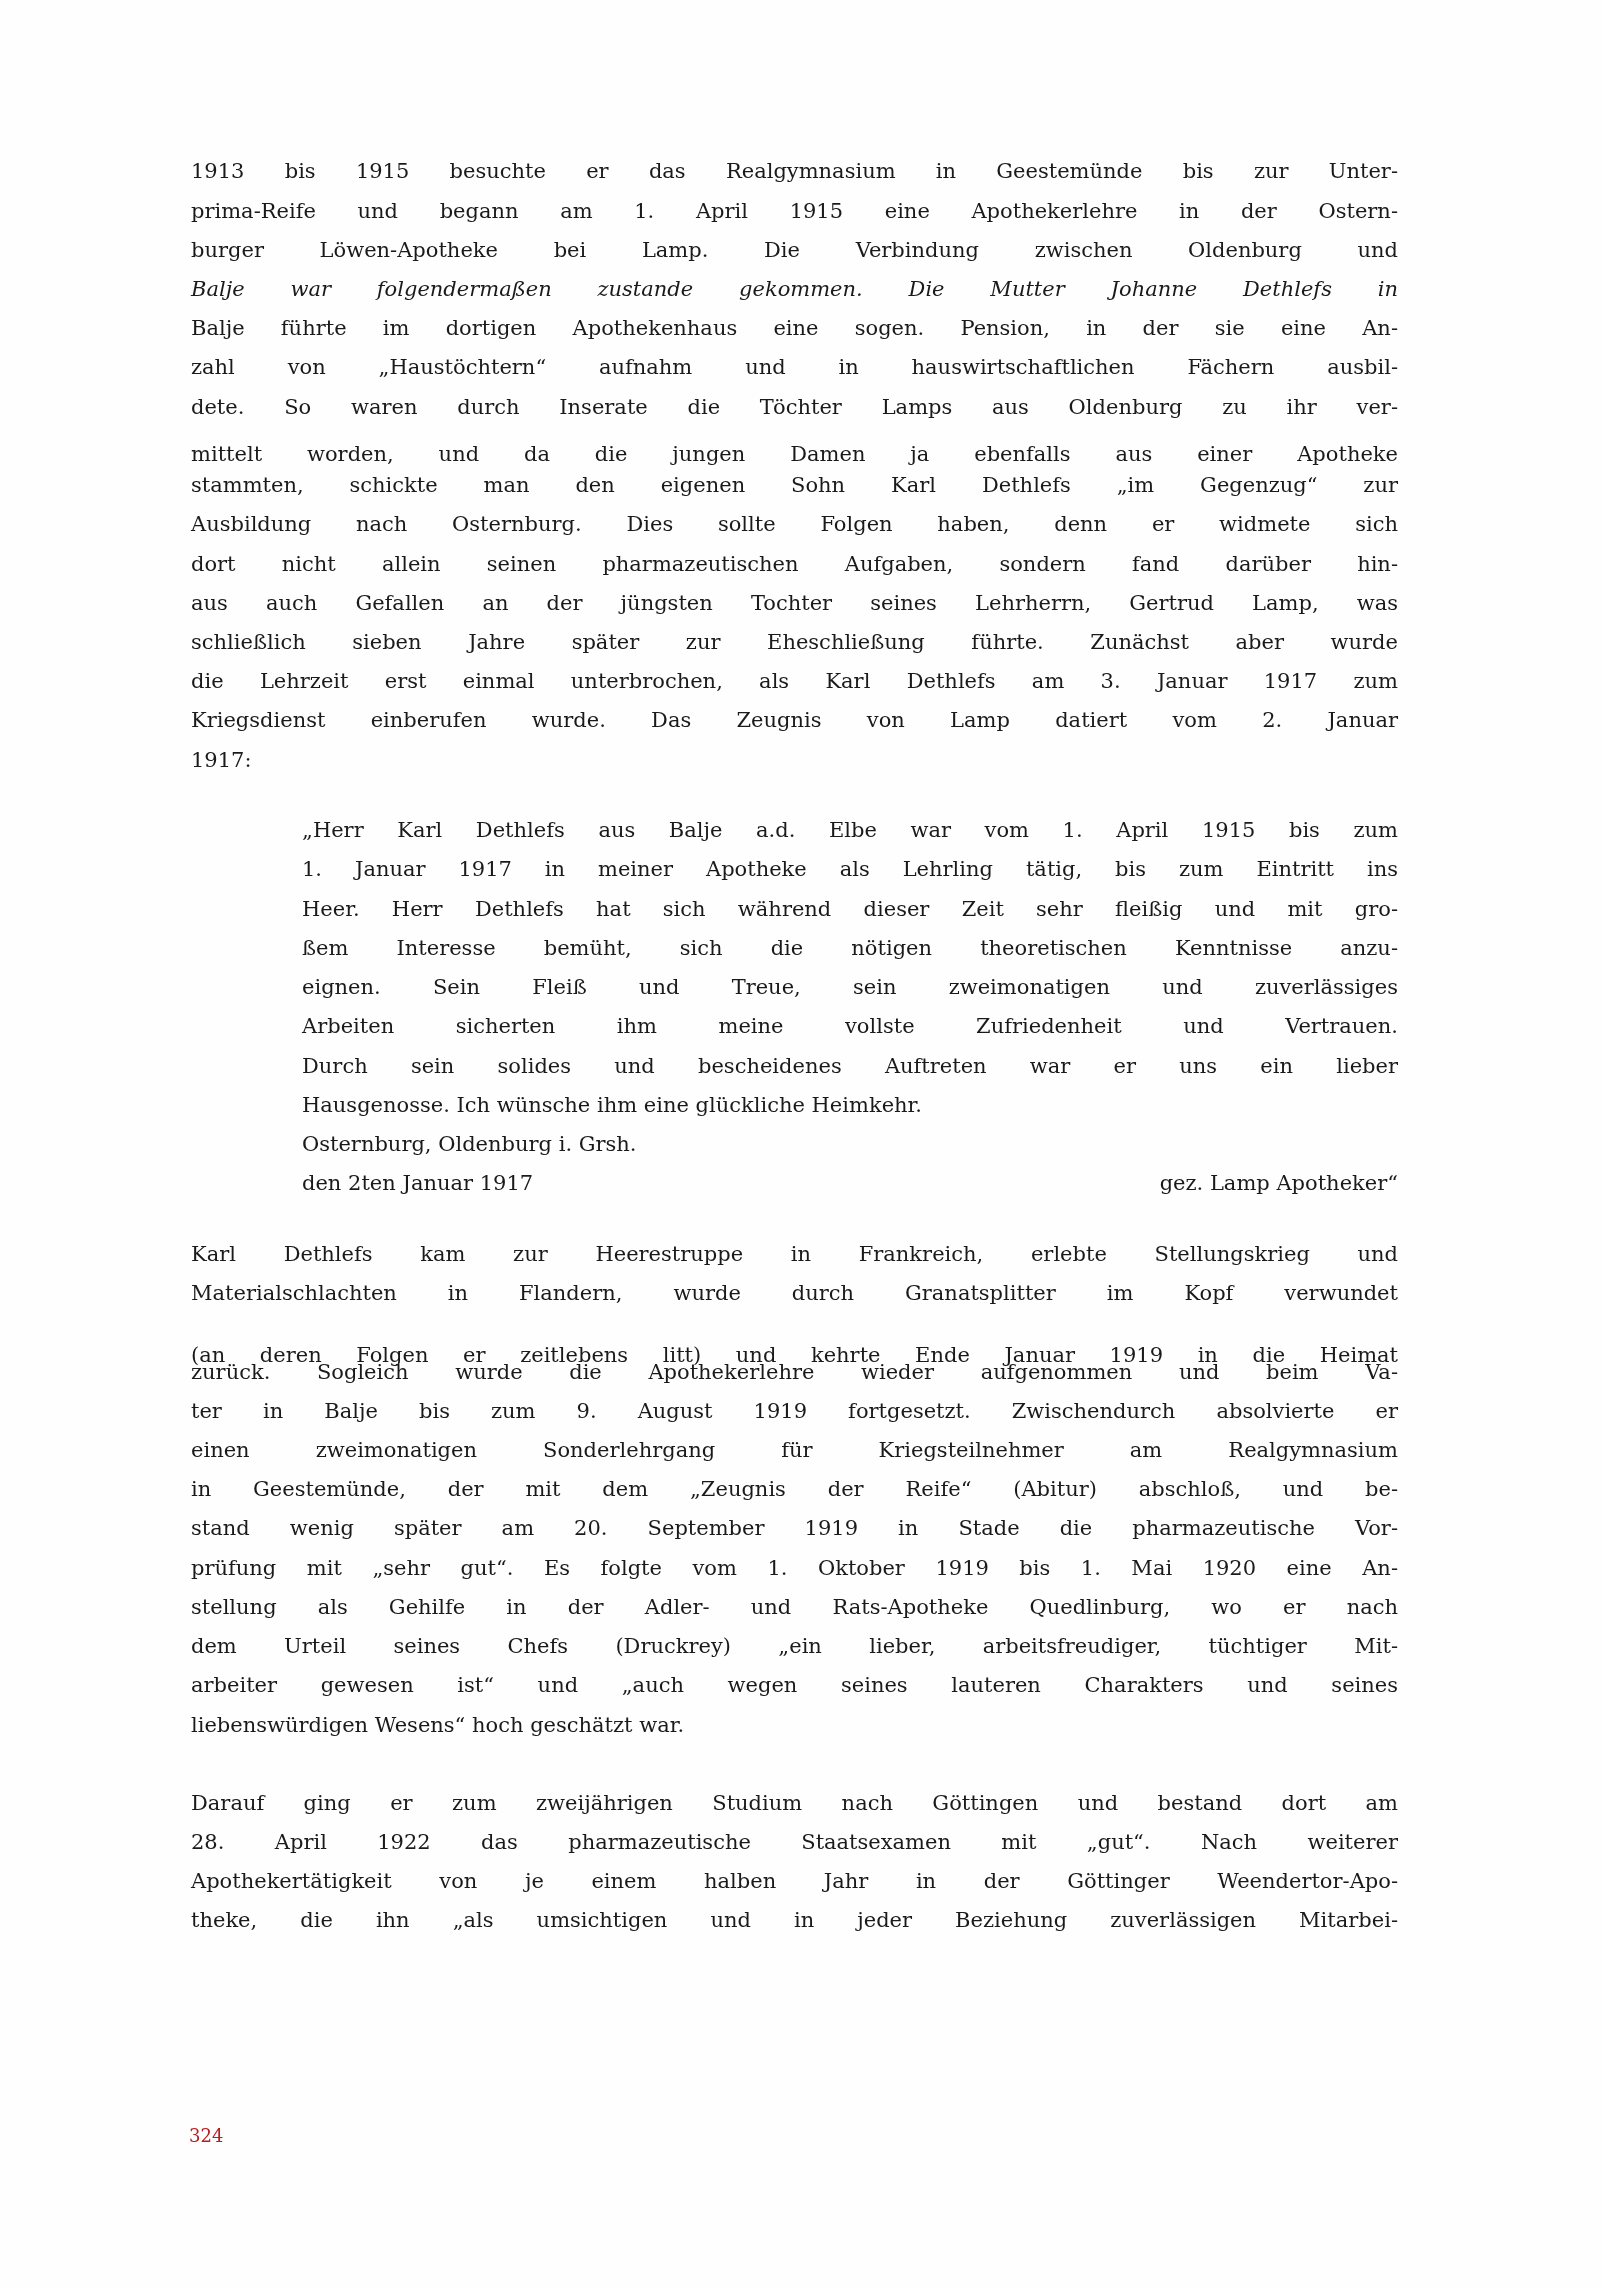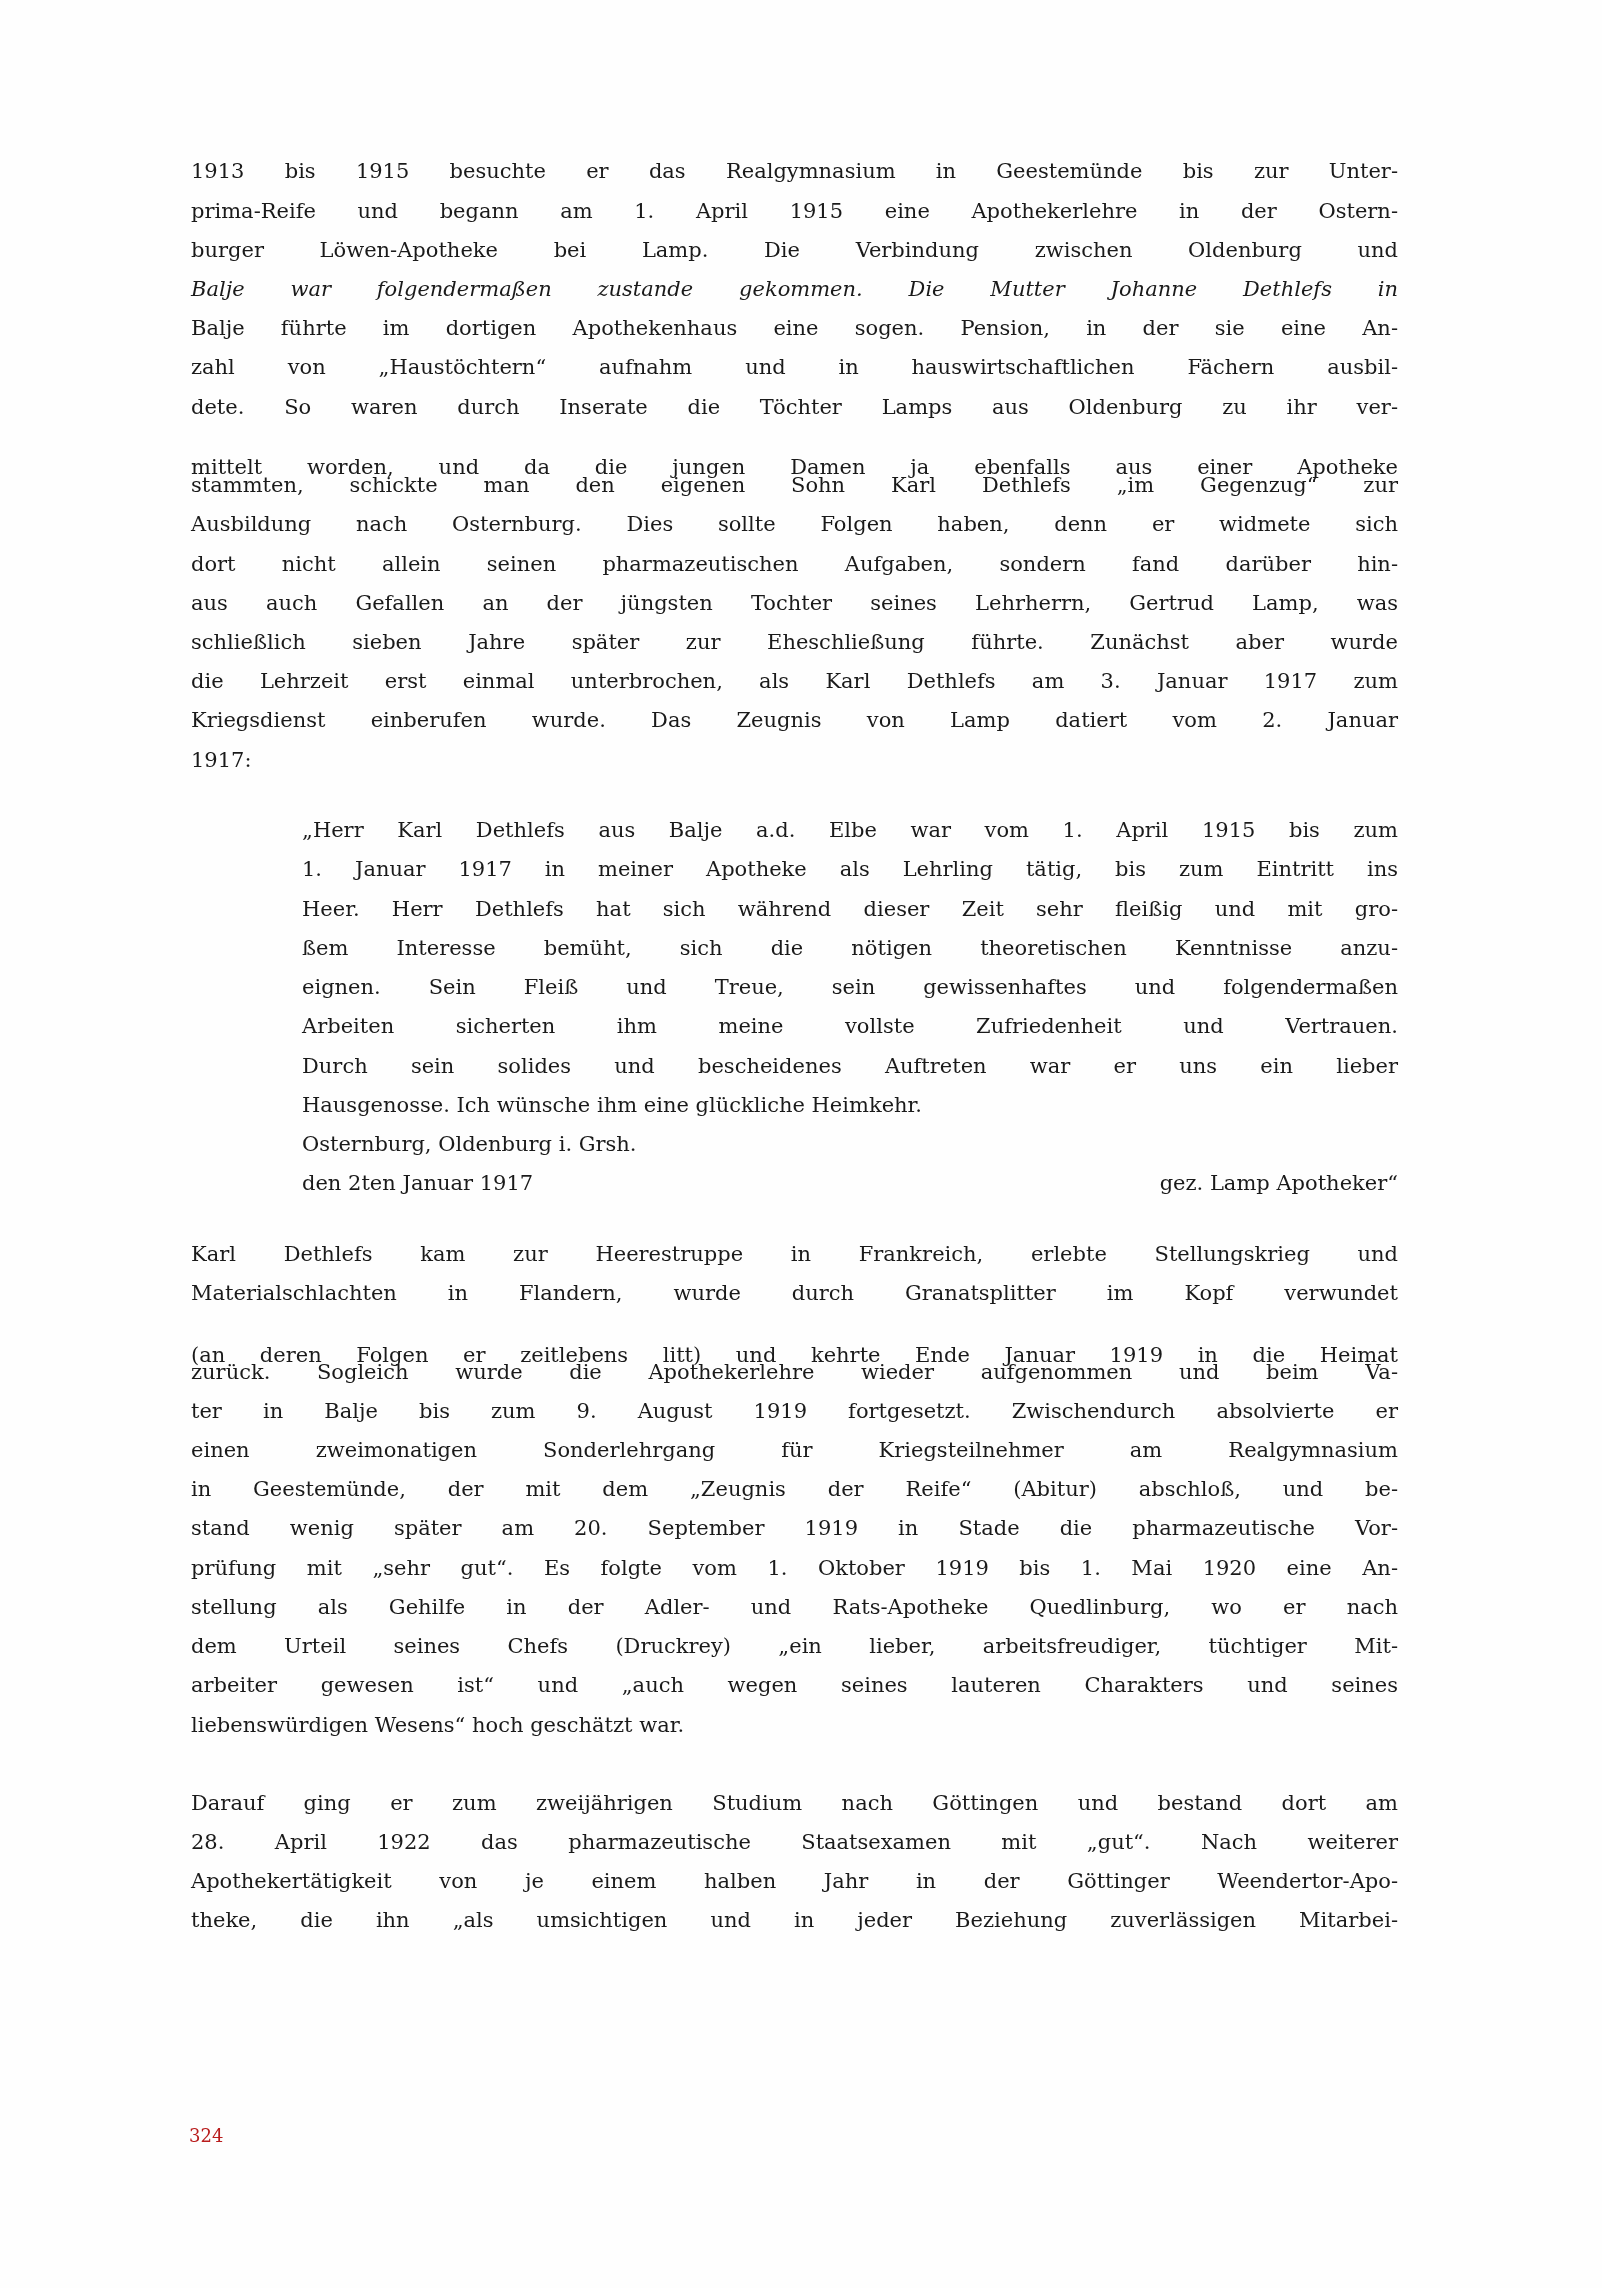--- a/index.html
+++ b/index.html
@@ -63,36 +63,36 @@
 <div class="page">
   <div id="text-layer">
       <div>
         <div class="line body-line justify" style="top: 152px;">1913 bis 1915 besuchte er das Realgymnasium in Geestemünde bis zur Unter-</div>
         <div class="line body-line justify" style="top: 192px;">prima-Reife und begann am 1. April 1915 eine Apothekerlehre in der Ostern-</div>
         <div class="line body-line justify" style="top: 231px;">burger Löwen-Apotheke bei Lamp. Die Verbindung zwischen Oldenburg und</div>
         <div class="line body-line justify" style="top: 270px; font-style: italic;">Balje war folgendermaßen zustande gekommen. Die Mutter Johanne Dethlefs in</div>
         <div class="line body-line justify" style="top: 309px;">Balje führte im dortigen Apothekenhaus eine sogen. Pension, in der sie eine An-</div>
         <div class="line body-line justify" style="top: 348px;">zahl von „Haustöchtern“ aufnahm und in hauswirtschaftlichen Fächern ausbil-</div>
         <div class="line body-line justify" style="top: 388px;">dete. So waren durch Inserate die Töchter Lamps aus Oldenburg zu ihr ver-</div>
-        <div class="line body-line justify" style="top: 448px;">mittelt worden, und da die jungen Damen ja ebenfalls aus einer Apotheke</div>
+        <div class="line body-line justify" style="top: 435px;">mittelt worden, und da die jungen Damen ja ebenfalls aus einer Apotheke</div>
         <div class="line body-line justify" style="top: 466px;">stammten, schickte man den eigenen Sohn Karl Dethlefs „im Gegenzug“ zur</div>
         <div class="line body-line justify" style="top: 505px;">Ausbildung nach Osternburg. Dies sollte Folgen haben, denn er widmete sich</div>
         <div class="line body-line justify" style="top: 545px;">dort nicht allein seinen pharmazeutischen Aufgaben, sondern fand darüber hin-</div>
         <div class="line body-line justify" style="top: 584px;">aus auch Gefallen an der jüngsten Tochter seines Lehrherrn, Gertrud Lamp, was</div>
         <div class="line body-line justify" style="top: 623px;">schließlich sieben Jahre später zur Eheschließung führte. Zunächst aber wurde</div>
         <div class="line body-line justify" style="top: 662px;">die Lehrzeit erst einmal unterbrochen, als Karl Dethlefs am 3. Januar 1917 zum</div>
         <div class="line body-line justify" style="top: 701px;">Kriegsdienst einberufen wurde. Das Zeugnis von Lamp datiert vom 2. Januar</div>
         <div class="line body-line left" style="top: 741px;">1917:</div>
       </div>
       <div>
         <div class="line quote-line justify" style="top: 811px;">„Herr Karl Dethlefs aus Balje a.d. Elbe war vom 1. April 1915 bis zum</div>
         <div class="line quote-line justify" style="top: 850px;">1. Januar 1917 in meiner Apotheke als Lehrling tätig, bis zum Eintritt ins</div>
         <div class="line quote-line justify" style="top: 890px;">Heer. Herr Dethlefs hat sich während dieser Zeit sehr fleißig und mit gro-</div>
         <div class="line quote-line justify" style="top: 929px;">ßem Interesse bemüht, sich die nötigen theoretischen Kenntnisse anzu-</div>
-        <div class="line quote-line justify" style="top: 968px;">eignen. Sein Fleiß und Treue, sein gewissenhaftes und folgendermaßen</div>
+        <div class="line quote-line justify" style="top: 968px;">eignen. Sein Fleiß und Treue, sein zweimonatigen und zuverlässiges</div>
         <div class="line quote-line justify" style="top: 1007px;">Arbeiten sicherten ihm meine vollste Zufriedenheit und Vertrauen.</div>
         <div class="line quote-line justify" style="top: 1047px;">Durch sein solides und bescheidenes Auftreten war er uns ein lieber</div>
         <div class="line quote-line left" style="top: 1086px;">Hausgenosse. Ich wünsche ihm eine glückliche Heimkehr.</div>
         <div class="line quote-line left" style="top: 1125px;">Osternburg, Oldenburg i. Grsh.</div>
         <div class="line quote-line left" style="top: 1164px;"><span>den 2ten Januar 1917</span><span class="sig-right">gez. Lamp Apotheker“</span></div>
       </div>
       <div>
         <div class="line body-line justify" style="top: 1235px;">Karl Dethlefs kam zur Heerestruppe in Frankreich, erlebte Stellungskrieg und</div>
         <div class="line body-line justify" style="top: 1274px;">Materialschlachten in Flandern, wurde durch Granatsplitter im Kopf verwundet</div>
         <div class="line body-line justify" style="top: 1336px;">(an deren Folgen er zeitlebens litt) und kehrte Ende Januar 1919 in die Heimat</div>

